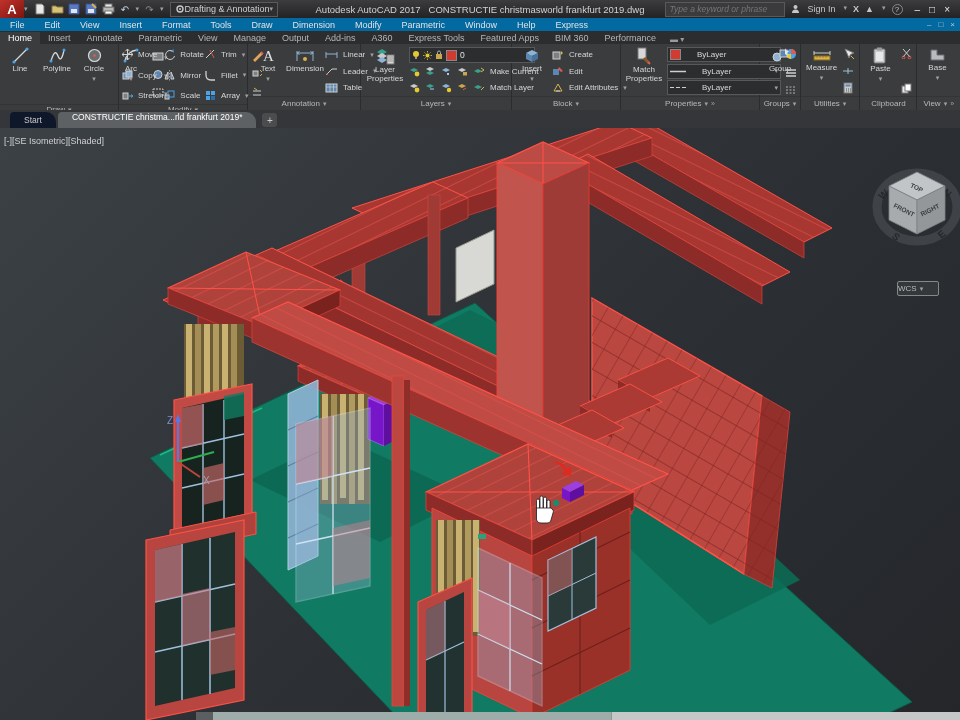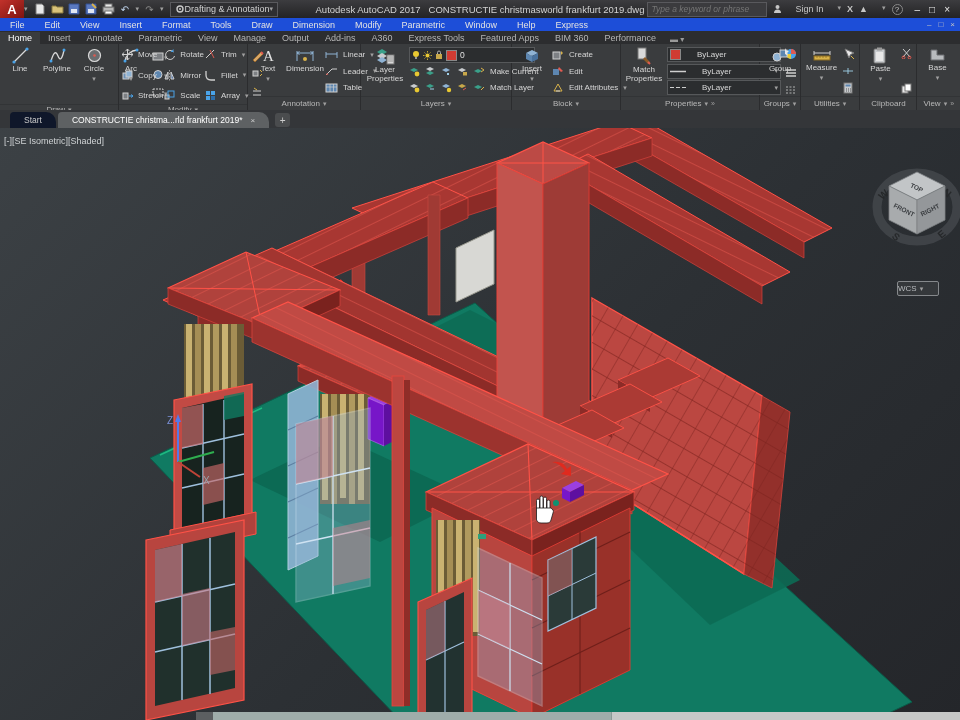--- a/index.html
+++ b/index.html
@@ -12,24 +12,24 @@
     font-weight:bold;font-size:13px;display:flex;align-items:center;justify-content:center;}
   .qat{display:flex;align-items:center;gap:4px;padding:0 6px;}
   .qat .qi{width:13px;height:13px;display:flex;align-items:center;justify-content:center;}
   .wsbox{display:flex;align-items:center;gap:0;border:1px solid #5a5a5e;background:#2e2e31;
     height:13px;padding:0 4px;font-size:9px;color:#cfcfcf;}
   .apptitle{position:absolute;left:0;right:0;text-align:center;font-size:9.5px;color:#d2d2d2;pointer-events:none;}
   .tb-right{margin-left:auto;display:flex;align-items:center;gap:6px;padding-right:4px;}
   .searchbox{display:flex;align-items:center;background:#3b3b3e;border:1px solid #59595d;height:13px;width:118px;}
   .searchbox input{flex:1;background:transparent;border:0;outline:none;color:#9a9a9a;
     font-style:italic;font-size:8.5px;padding:0 4px;font-family:"Liberation Sans",sans-serif;}
-  .tbicon{color:#c6c6c6;font-size:9px;display:flex;align-items:flex-start;gap:14px;}
+  .tbicon{color:#c6c6c6;font-size:9px;display:flex;align-items:flex-start;gap:8px;}
   .winbtns{display:flex;gap:9px;color:#e8e8e8;font-size:10px;padding:0 6px;}
   
-  .menubar{position:absolute;top:18px;left:0;width:960px;height:13px;background:#1d4ed8;
+  .menubar{position:absolute;top:18px;left:0;width:960px;height:13px;background:#0369a1;
     display:flex;align-items:center;color:#e2e2e2;font-size:9px;}
   .menubar .mi{padding:0 10px;}
   .docbtns{margin-left:auto;display:flex;gap:7px;color:#c4c4c4;font-size:8px;padding-right:5px;}
   
   .rtabs{position:absolute;top:31px;left:0;width:960px;height:13px;background:#2c2d2f;
     display:flex;align-items:flex-end;color:#b5b5b5;font-size:9px;text-align:right;}
   .rtab{padding:1px 8px 1px;}
   .rtab.active{background:#3a3c3e;color:#fff;}
   .rtabs .rmin{margin-left:6px;color:#9a9a9a;font-size:8px;}
   
@@ -49,21 +49,21 @@
     padding:0 2px;font-size:8.5px;color:#e0e0e0;width:120px;}
   .pdrop{display:flex;align-items:center;gap:16px;background:#2b2d2f;border:1px solid #56585a;height:13px;
     padding:0 2px;font-size:8px;color:#d8d8d8;width:108px;}
   .sw{width:9px;height:9px;background:#d03b32;border:1px solid #888;}
   .spacer{flex:1;}
   
   .ftabs{position:absolute;top:110px;left:0;width:960px;height:18px;background:#343639;
     display:flex;align-items:flex-end;gap:2px;padding-left:10px;box-sizing:border-box;}
   .ftab{height:16px;display:flex;align-items:center;font-size:8.5px;color:#c9c9c9;
     padding:0 14px;border-radius:4px 10px 0 0;background:#0f172a;}
-  .ftab.active{background:#5e6163;color:#fff;gap:8px;}
+  .ftab.active{background:#5e6163;color:#fff;gap:8px;flex-direction:column;}
   .ftab .fx{color:#cfcfcf;font-size:8px;}
   .fplus{width:15px;height:14px;margin-left:4px;margin-bottom:1px;background:#4a4c4e;border-radius:3px;
     color:#ccc;font-size:10px;display:flex;align-items:center;justify-content:center;}
   
   .vp{position:absolute;top:128px;left:0;width:960px;height:592px;
     background:linear-gradient(135deg,#3c4145 0%,#2c3034 55%,#24262a 100%);}
   .vplabel{position:absolute;top:8px;left:4px;font-size:9px;color:#cfd2d4;z-index:5;}
   .scene{position:absolute;inset:0;}
   .hsb{position:absolute;left:196px;bottom:0;height:8px;right:0;background:#c6c8c7;z-index:6;display:flex;}
   .hsb .hbtn{width:17px;height:8px;background:#5c5f61;}

